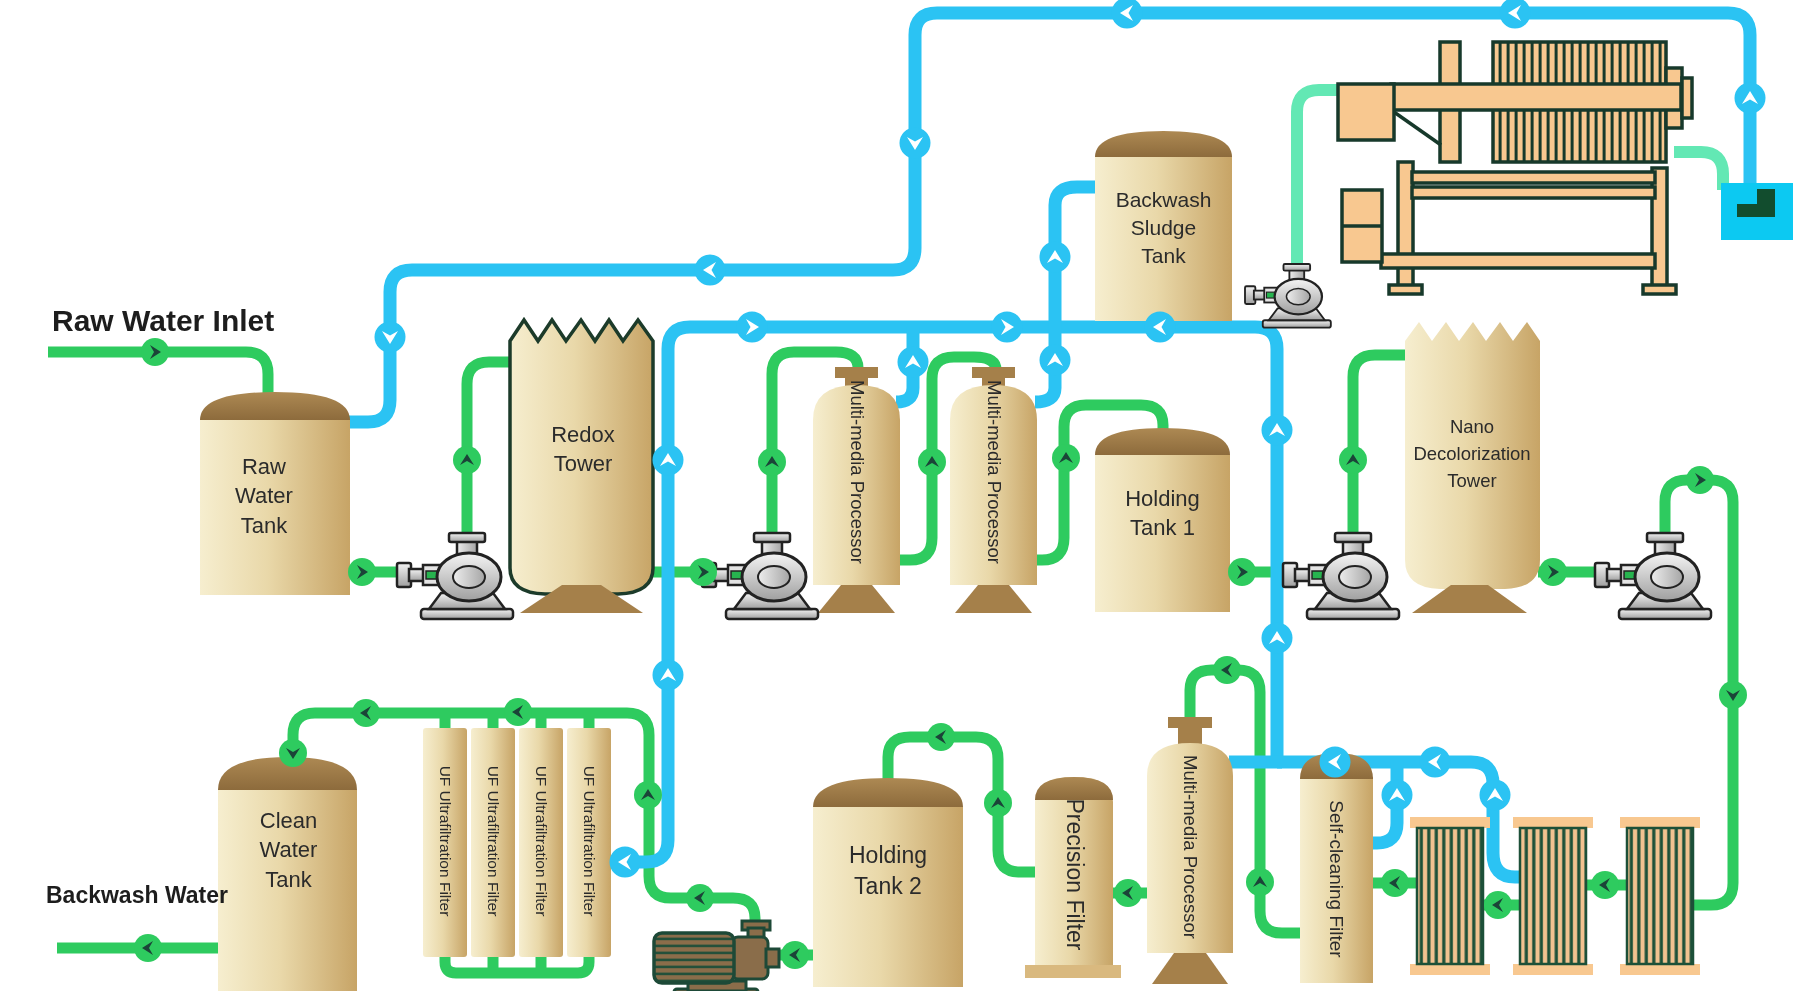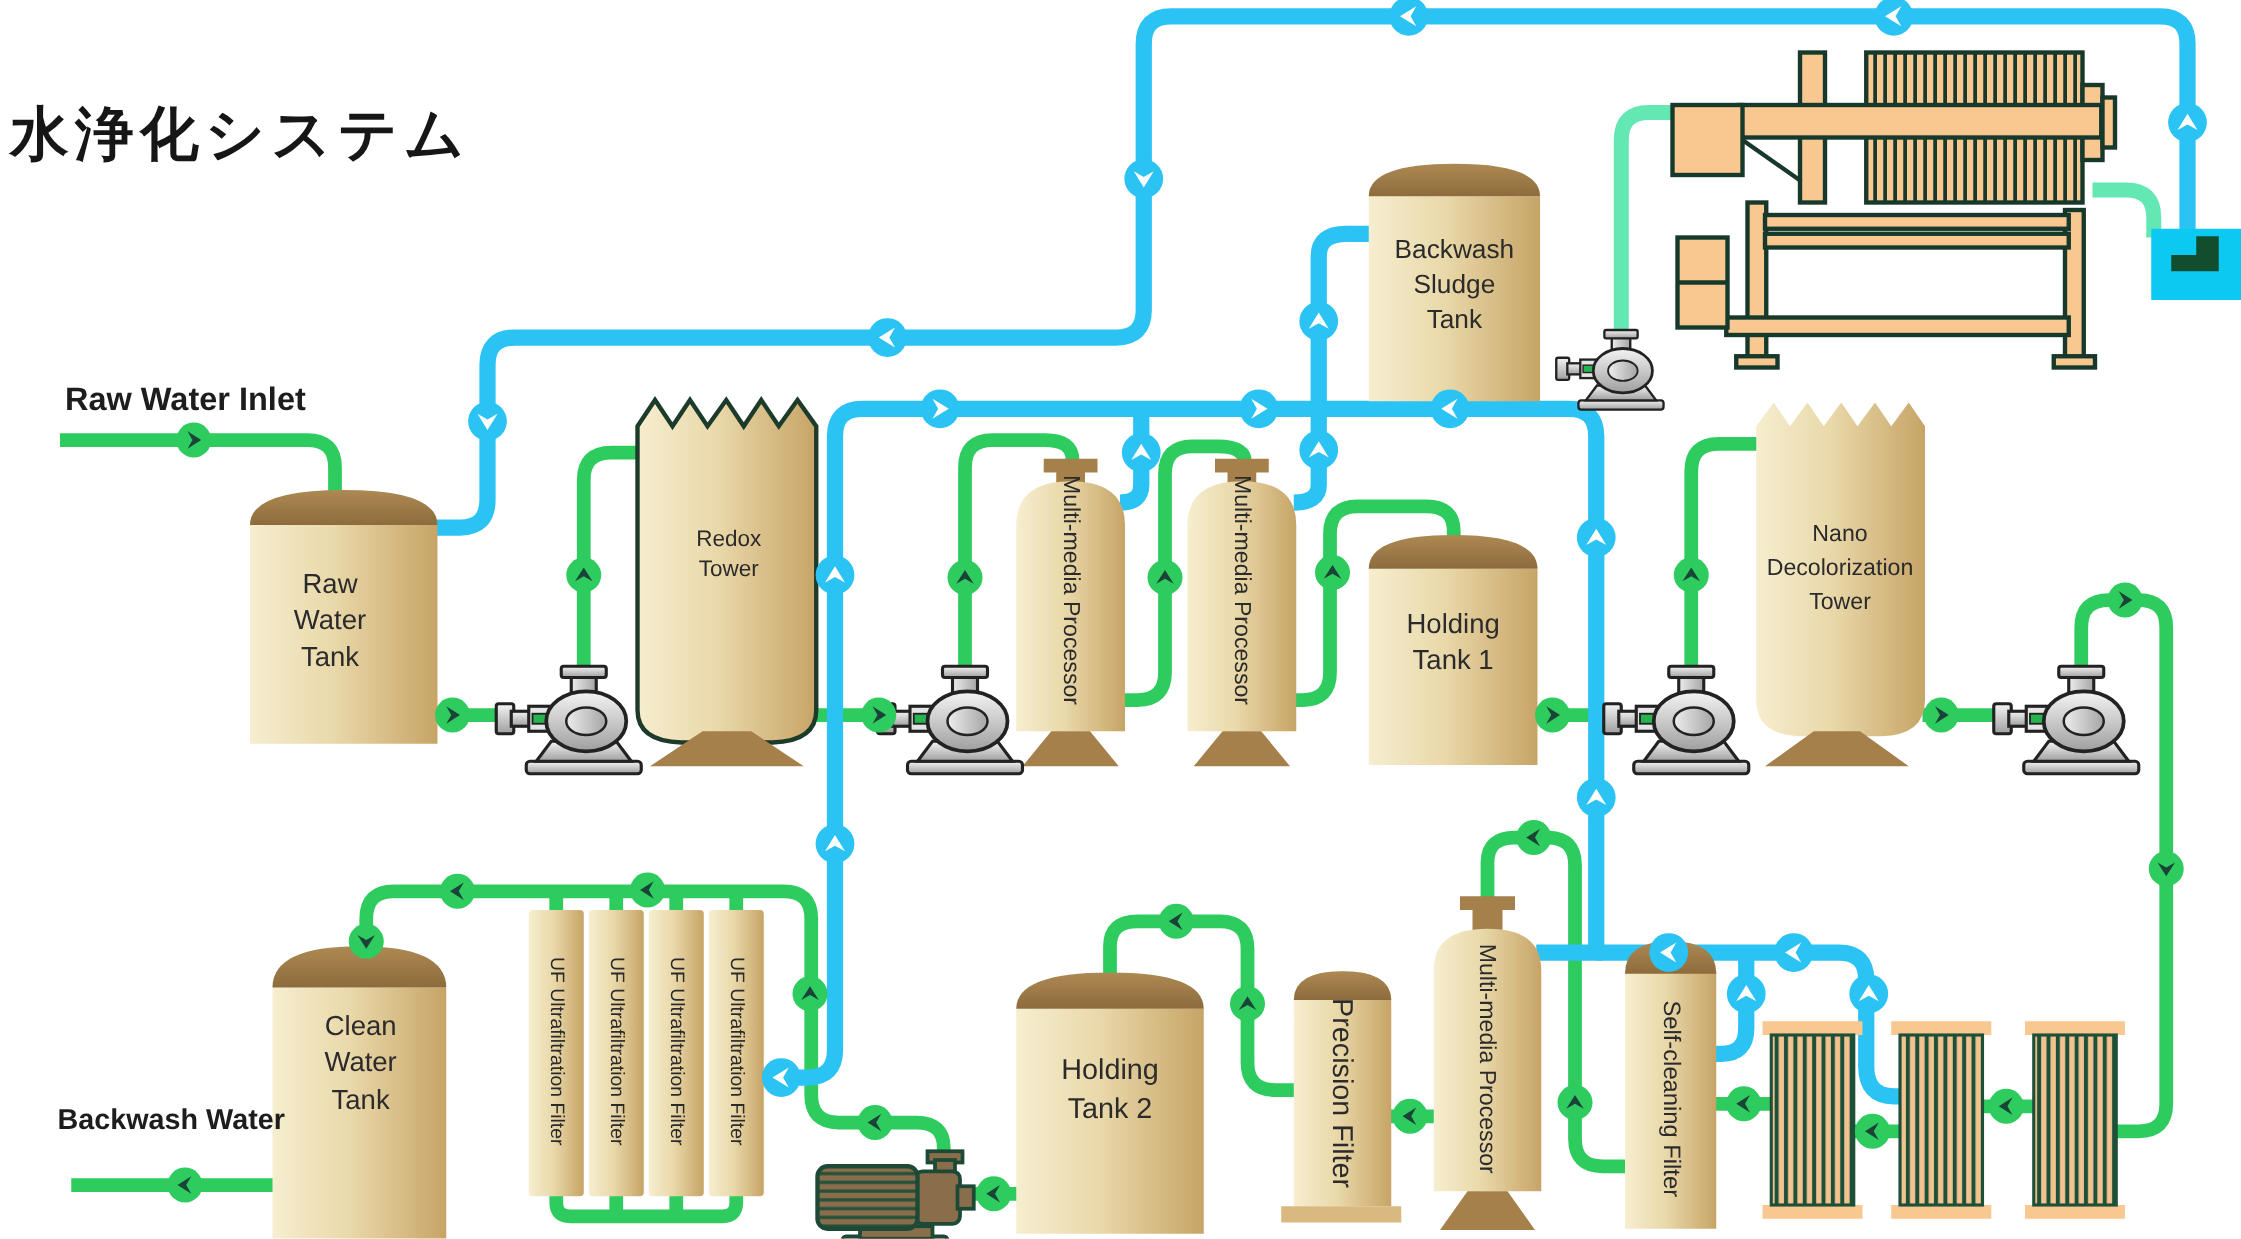--- a/index.html
+++ b/index.html
@@ -12,21 +12,21 @@
   #pipes{position:absolute;left:0;top:0;z-index:1;}
   .pb{stroke:var(--pipe-blue);stroke-width:13;fill:none;stroke-linejoin:round;}
   .pg{stroke:var(--pipe-green);stroke-width:11;fill:none;stroke-linejoin:round;}
   .pm{stroke:var(--pipe-mint);stroke-width:12;fill:none;stroke-linejoin:round;}
   .cb{fill:var(--pipe-blue);} .cg{fill:var(--pipe-green);}
   .lbl{position:absolute;z-index:3;color:var(--ink);}
   .tank-label{text-align:center;white-space:pre-line;line-height:1.33;}
   .vlabel{white-space:nowrap;text-align:center;transform:rotate(90deg);transform-origin:center;}
   .title1,.title2{font-weight:900;font-size:47px;letter-spacing:5px;color:#161616;}
   .subtitle{font-weight:600;font-size:21px;letter-spacing:2px;color:#3a3a3a;}
-  .flowlbl{font-weight:600;font-size:26px;color:#1d1d1d;}
+  .flowlbl{font-weight:600;font-size:30px;color:#1d1d1d;}
 </style>
 </head>
 <body>
 
 <div id="stage">
 
 <svg id="pipes" width="1793" height="991" viewBox="0 0 1793 991" xmlns="http://www.w3.org/2000/svg">
   <defs>
     <linearGradient id="gTank" x1="0" y1="0" x2="1" y2="0">
       <stop offset="0" stop-color="#f6eecf"></stop>
@@ -299,29 +299,28 @@
         <use href="#arrG" transform="translate(795,955) rotate(270)"></use>
         <use href="#arrG" transform="translate(700,898) rotate(270)"></use>
         <use href="#arrG" transform="translate(648,795) rotate(0)"></use>
         <use href="#arrG" transform="translate(518,712) rotate(270)"></use>
         <use href="#arrG" transform="translate(366,713) rotate(270)"></use>
         <use href="#arrG" transform="translate(293,753) rotate(180)"></use>
         <use href="#arrG" transform="translate(148,948) rotate(270)"></use>
       </g>
 </svg>
 
-<div class="lbl title2" style="left:8px;top:76px;">水浄化システム</div>
 
 <div class="lbl flowlbl" style="left:52px;top:304px;">Raw Water Inlet</div>
 <div class="lbl flowlbl" style="left:46px;top:882px;font-size:23px;">Backwash Water</div>
 
 <div class="lbl tank-label" style="left:200px;top:452px;width:128px;font-size:22px;">Raw
 Water
 Tank</div>
-<div class="lbl tank-label" style="left:513px;top:420px;width:140px;font-size:18px;">Redox
+<div class="lbl tank-label" style="left:513px;top:420px;width:140px;font-size:22px;">Redox
 Tower</div>
 <div class="lbl tank-label" style="left:1095px;top:186px;width:137px;font-size:21px;">Backwash
 Sludge
 Tank</div>
 <div class="lbl tank-label" style="left:1095px;top:484px;width:135px;font-size:22px;">Holding
 Tank 1</div>
 <div class="lbl tank-label" style="left:1402px;top:414px;width:140px;font-size:18.5px;line-height:1.45;">Nano
 Decolorization
 Tower</div>
 <div class="lbl tank-label" style="left:218px;top:806px;width:141px;font-size:22px;">Clean

